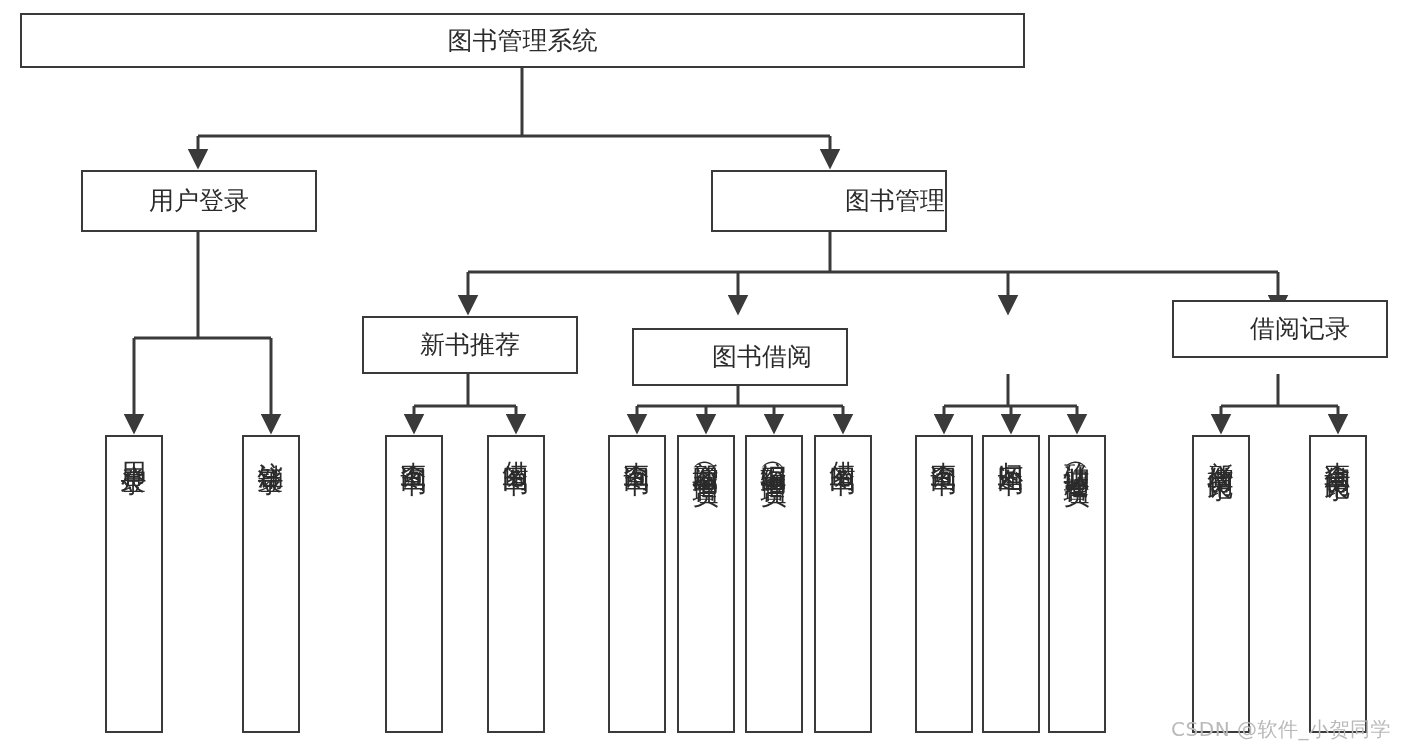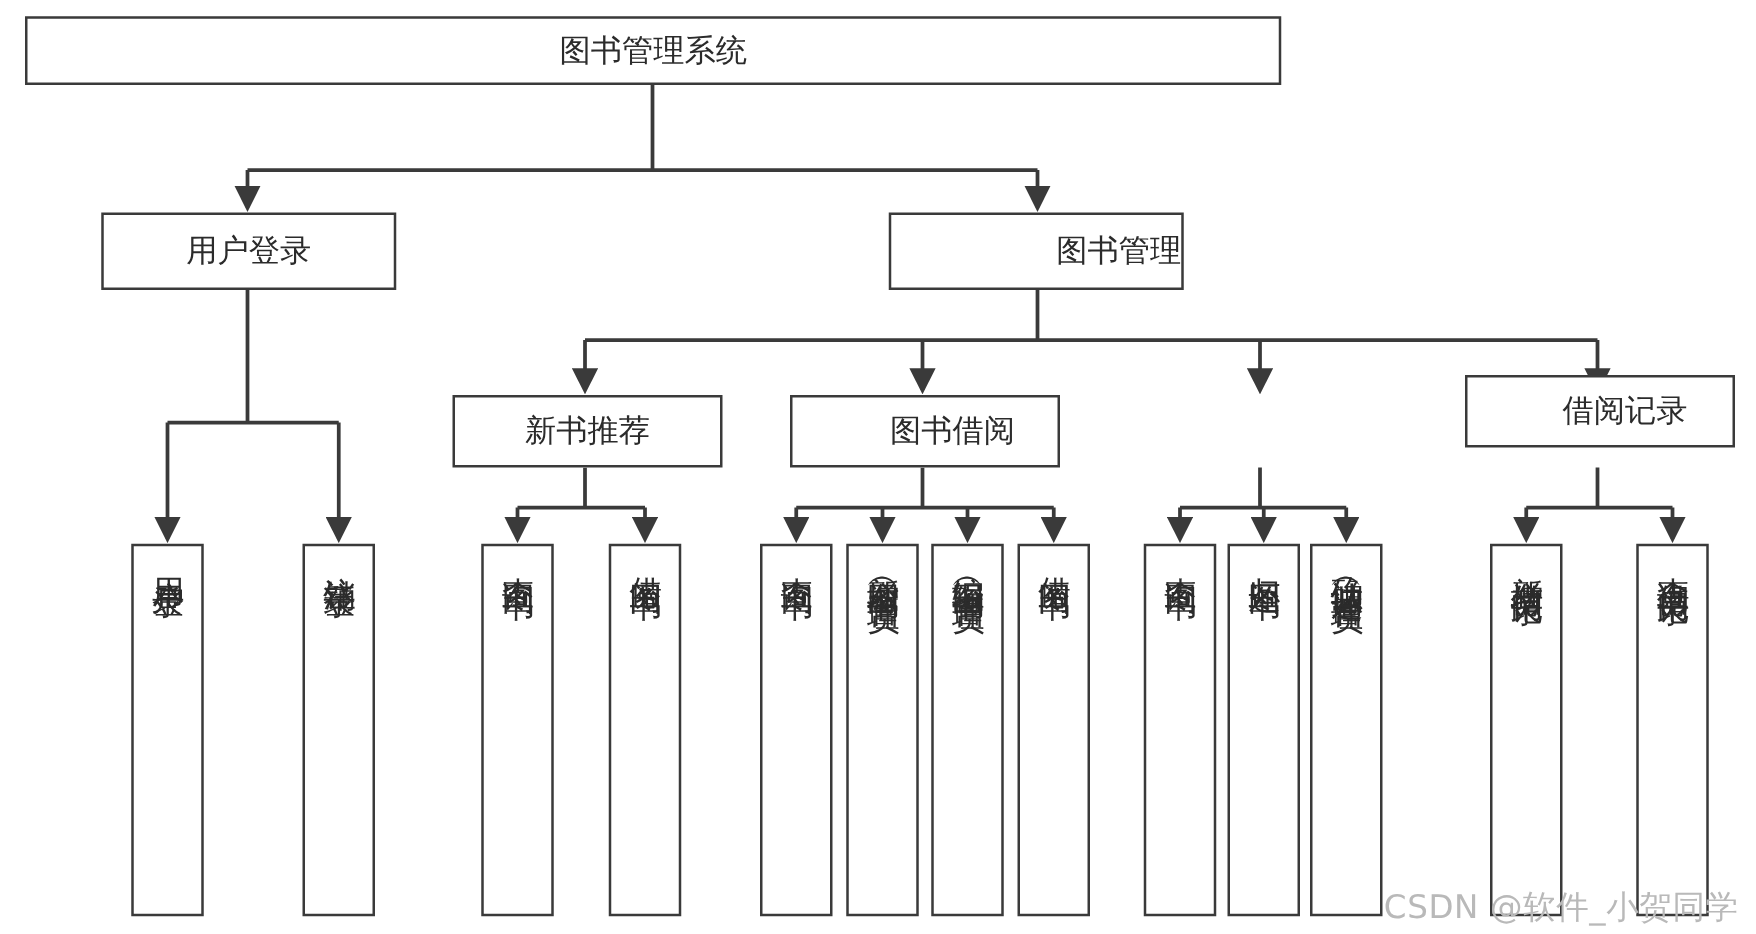--- a/index.html
+++ b/index.html
@@ -56,21 +56,21 @@
     text-orientation: upright;
     font-size: 26px;
     letter-spacing: 3px;
     line-height: 1;
     white-space: nowrap;
   }
   #watermark {
     position: absolute;
     right: 14px;
     bottom: 4px;
-    font-size: 26px;
+    font-size: 20px;
     color: #b9b9b9;
     letter-spacing: 0.5px;
     user-select: none;
     white-space: nowrap;
     font-family: "DejaVu Sans", "Liberation Sans", sans-serif;
   }
 </style>
 </head>
 <body>
 
@@ -133,21 +133,21 @@
   <div class="node horizontal" style="left:81px; top:170px; width:236px; height:62px;">
     <span class="node-label">用户登录</span>
   </div>
   <div class="node horizontal" style="left:711px; top:170px; width:236px; height:62px;justify-content:flex-end;">
     <span class="node-label">图书管理</span>
   </div>
 
   <div class="node horizontal" style="left:362px; top:316px; width:216px; height:58px;">
     <span class="node-label">新书推荐</span>
   </div>
-  <div class="node horizontal" style="left:632px; top:316px; width:216px; height:58px;padding-left:44px;">
+  <div class="node horizontal" style="left:632px; top:328px; width:216px; height:58px;padding-left:44px;">
     <span class="node-label">图书借阅</span>
   </div>
   <div class="node horizontal" style="left:1172px; top:300px; width:216px; height:58px;padding-left:40px;">
     <span class="node-label">借阅记录</span>
   </div>
 
   <div class="node vertical" style="left:105px; top:435px; width:58px; height:298px;">
     <span class="node-label">用户登录</span>
   </div>
   <div class="node vertical" style="left:242px; top:435px; width:58px; height:298px;">

